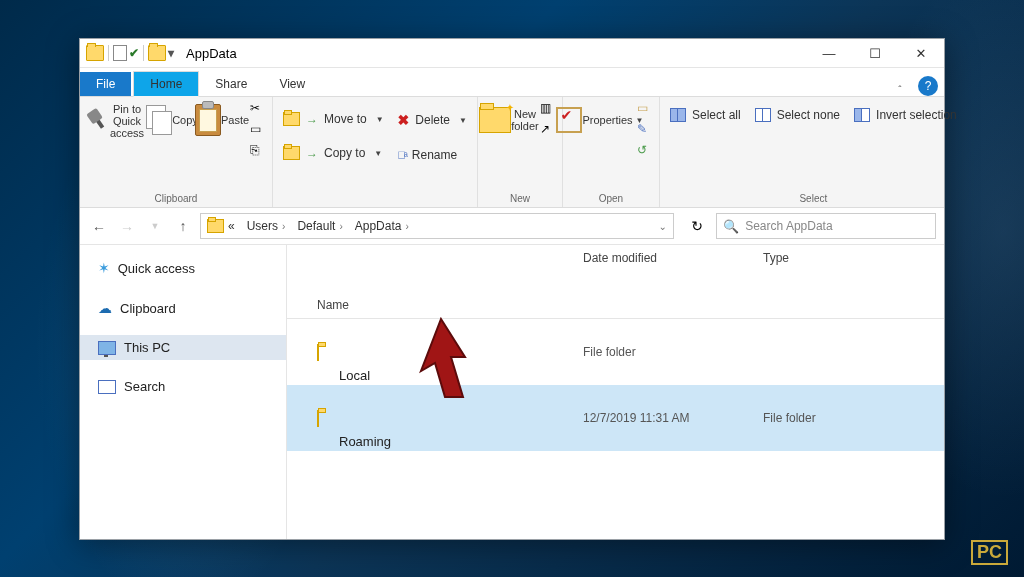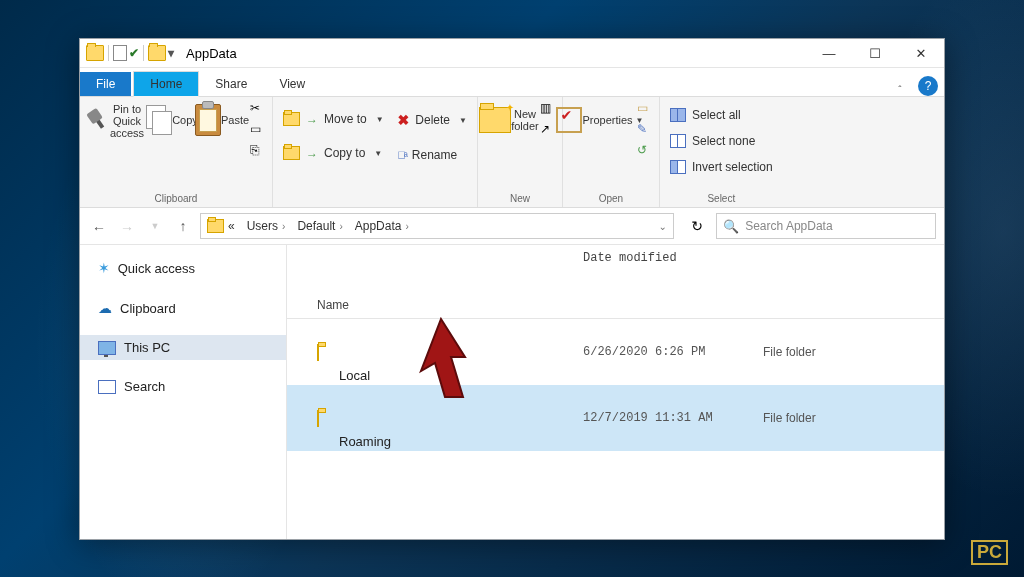--- a/index.html
+++ b/index.html
@@ -91,21 +91,21 @@
   .sideitem{display:flex;align-items:center;gap:8px;padding:5px 8px 5px 18px;font-size:13px;color:#222;}
   .sideitem.sel{background:#dde6f0;}
   .starblue{color:#3a9bdc;font-size:14px;}
   .cloud{color:#1c6bb0;font-size:14px;}
   .mon{width:16px;height:12px;border:1px solid #4a6fbf;background:#7fb4e6;position:relative;}
   .mon::after{content:"";position:absolute;bottom:-3px;left:5px;width:4px;height:2px;background:#555;}
   .net{width:16px;height:12px;border:1px solid #4a6fbf;position:relative;}
   .sidesep{height:14px;}
   .filearea{flex:1;display:flex;flex-direction:column;position:relative;}
   .cols{display:flex;border-bottom:1px solid #e5e5e5;padding:6px 0 6px 30px;font-size:12px;color:#444;}
-  .c-name{flex:0 0 266px;margin-top:47px;} .c-date{flex:0 0 180px;font-family:Liberation Mono, monospace;} .c-type{flex:1;}
+  .c-name{flex:0 0 266px;margin-top:47px;} .c-date{flex:0 0 180px;} .c-type{flex:1;}
   .row{display:flex;align-items:center;padding:2px 0 2px 30px;font-size:13px;color:#222;}
   .row .ic{width:22px;}
   .row.sel{background:#cde6f7;}
   .row .c-date,.row .c-type{color:#555;font-size:12px;}
   
   .cursor{position:absolute;top:72px;left:128px;width:60px;height:90px;pointer-events:none;}
   
   .wm{position:absolute;right:12px;bottom:12px;font-family:Arial,sans-serif;font-weight:bold;font-size:20px;color:#caa93a;display:flex;align-items:flex-start;gap:4px;}
   .wm .box{border:2px solid #caa93a;padding:0 4px;font-size:18px;}
   .wm .dim{opacity:.4;letter-spacing:1px;}
@@ -236,21 +236,21 @@
             <span class="mini" style="color:#c7a050">▭</span>
             <span class="mini" style="color:#4a6fbf">✎</span>
             <span class="mini" style="color:#4a9a4a">↺</span>
           </div>
         </div>
         <div class="label">Open</div>
       </div>
 
       <div class="group" style="border-right:none;">
         <div class="body">
-          <div style="display:flex;flex-direction:column;gap:6px;padding-top:4px;justify-content:flex-end;">
+          <div style="display:flex;flex-direction:row;gap:6px;padding-top:4px;justify-content:flex-end;">
             <div class="wideitem sel-a">
                 <span class="pane16"></span>
                 <span>Select all</span>
               </div>
             <div class="wideitem sel-n">
                 <span class="pane16"></span>
                 <span>Select none</span>
               </div>
             <div class="wideitem sel-i">
                 <span class="pane16"></span>
@@ -316,25 +316,25 @@
         <div class="sideitem">
             <span class="net"></span>
             <span>Search</span>
           </div>
       </div>
 
       <div class="filearea">
         <div class="cols">
           <div class="c-name">Name</div>
           <div class="c-date">Date modified</div>
+          <div class="c-type">Type</div>
         </div>
         <div class="row">
           <div class="ic"><span class="fold16"></span></div>
           <div class="c-name" style="flex:0 0 244px">Local</div>
-          <div class="c-date">6/26/2020 6:26 PM</div>
           <div class="c-type">File folder</div>
         </div>
         <div class="row sel">
           <div class="ic"><span class="fold16"></span></div>
           <div class="c-name" style="flex:0 0 244px">Roaming</div>
           <div class="c-date">12/7/2019 11:31 AM</div>
           <div class="c-type">File folder</div>
         </div>
 
         <svg class="cursor" viewBox="0 0 60 90">

